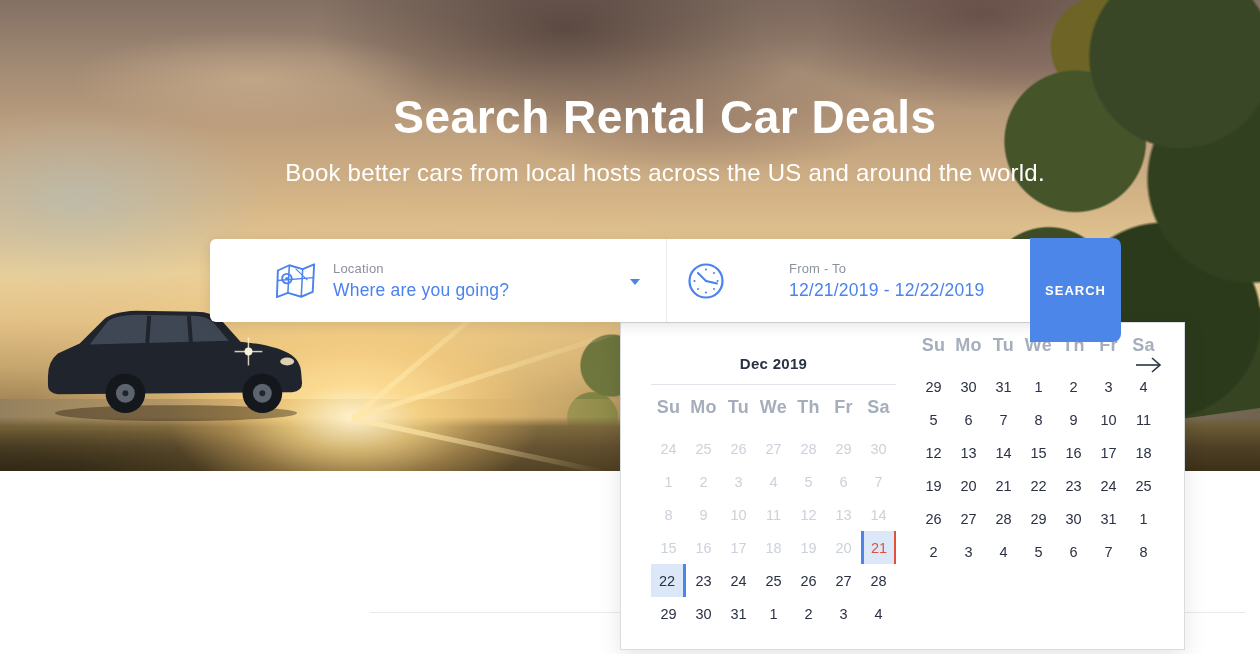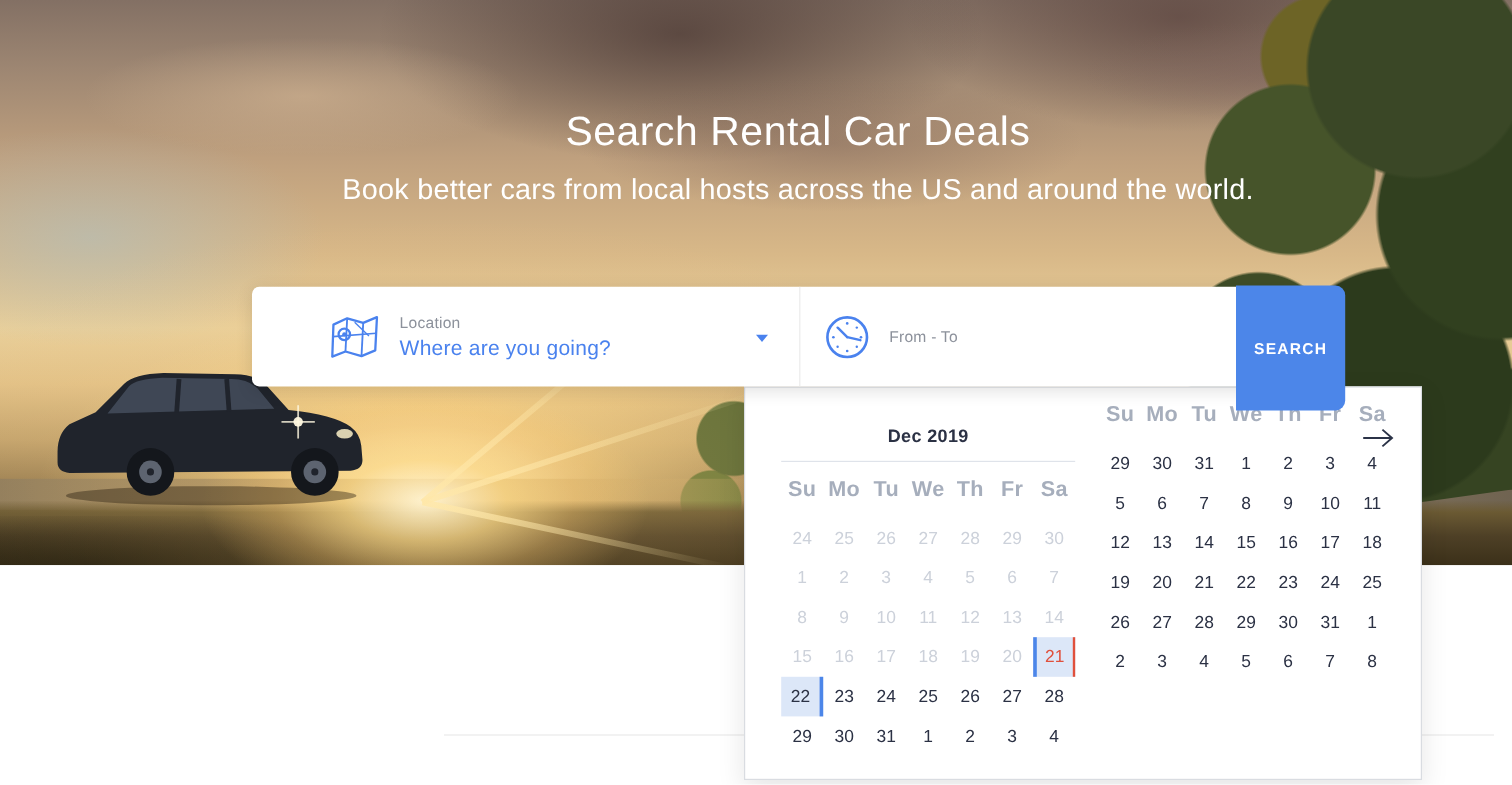--- a/index.html
+++ b/index.html
@@ -43,33 +43,33 @@
   .grass-dark{position:absolute;left:0;top:430px;width:420px;height:41px;
     background:radial-gradient(ellipse 360px 60px at 18% 100%, rgba(30,26,12,.75) 0%, transparent 75%);}
   .sun{position:absolute;left:115px;top:300px;width:520px;height:260px;
     background:radial-gradient(ellipse 260px 130px at 46% 45%, rgba(255,252,228,.98) 0%, rgba(255,223,140,.70) 26%, rgba(255,205,115,.32) 48%, rgba(255,200,110,0) 72%);}
   .ray{position:absolute;left:352px;top:416px;width:300px;height:5px;transform-origin:0 50%;
     background:linear-gradient(90deg,rgba(255,238,180,.85),rgba(255,238,180,0));}
   .warm-veil{position:absolute;left:0;top:0;width:100%;height:100%;
     background:radial-gradient(ellipse 700px 320px at 30% 85%, rgba(255,205,125,.22) 0%, transparent 70%);}
 
   .hero-copy{position:absolute;left:70px;top:92px;width:1190px;text-align:center;color:#fff;z-index:10;}
-  .hero-title{font-size:34px;font-weight:400;letter-spacing:.5px;line-height:1.1;}
+  .hero-title{font-size:46px;font-weight:700;letter-spacing:.5px;line-height:1.1;}
   .hero-subtitle{margin-top:16px;font-size:24px;font-weight:400;letter-spacing:.2px;}
 
   
   .below{position:absolute;left:0;top:471px;width:1260px;height:183px;background:#fff;}
   .section-divider{position:absolute;left:370px;top:612px;width:875px;height:1px;background:#e9e9e9;z-index:5;}
 
   
   .bar{position:absolute;left:210px;top:239px;width:820px;height:83px;background:#fff;
     border-radius:6px 0 0 6px;box-shadow:0 3px 14px rgba(0,0,0,.12);display:flex;z-index:40;padding-left:47px;}
   .field{display:flex;align-items:center;box-sizing:border-box;position:relative;}
   .field-location{width:410px;padding-left:18px;border-right:1px solid #ebebeb;}
-  .field-dates{flex:1;padding-left:20px;}
+  .field-dates{flex:1;padding-left:20px;gap:48px;}
   .field .txt{margin-left:16px;display:flex;flex-direction:column;gap:4px;}
   .field-label{font-size:13px;color:var(--label-gray);letter-spacing:.2px;}
   .field-value{font-size:17.5px;color:var(--link-blue);letter-spacing:.2px;}
   .caret{position:absolute;right:26px;top:50%;margin-top:-2px;width:0;height:0;
     border-left:5px solid transparent;border-right:5px solid transparent;border-top:6px solid var(--link-blue);cursor:pointer;}
   .search-btn{position:absolute;left:1030px;top:238px;width:91px;height:104px;background:var(--accent);
     color:#fff;border:none;border-radius:0 8px 8px 0;font-family:inherit;font-size:13px;font-weight:bold;
     letter-spacing:1px;cursor:pointer;z-index:41;}
 
   
@@ -164,20 +164,21 @@
         <circle cx="30.5" cy="19" r="1.1" fill="#4a82ee"></circle>
         <circle cx="11" cy="11" r="1" fill="#4a82ee"></circle>
         <circle cx="27" cy="11" r="1" fill="#4a82ee"></circle>
         <circle cx="11" cy="27" r="1" fill="#4a82ee"></circle>
         <circle cx="27" cy="27" r="1" fill="#4a82ee"></circle>
         <line x1="19" y1="19" x2="11.5" y2="11.5" stroke="#4a82ee" stroke-width="2" stroke-linecap="round"></line>
         <line x1="19" y1="19" x2="30" y2="21.5" stroke="#4a82ee" stroke-width="2" stroke-linecap="round"></line>
       </svg>
       <div class="txt">
         <span class="field-label">From - To</span>
+        <span class="field-value">12/21/2019 - 12/22/2019</span>
       </div>
     </div>
   </div>
   <button class="search-btn">SEARCH</button>
 
   <div class="calendar">
     <div class="month">
       <div class="month-head">
         <span class="month-title">Dec 2019</span>
       </div>

